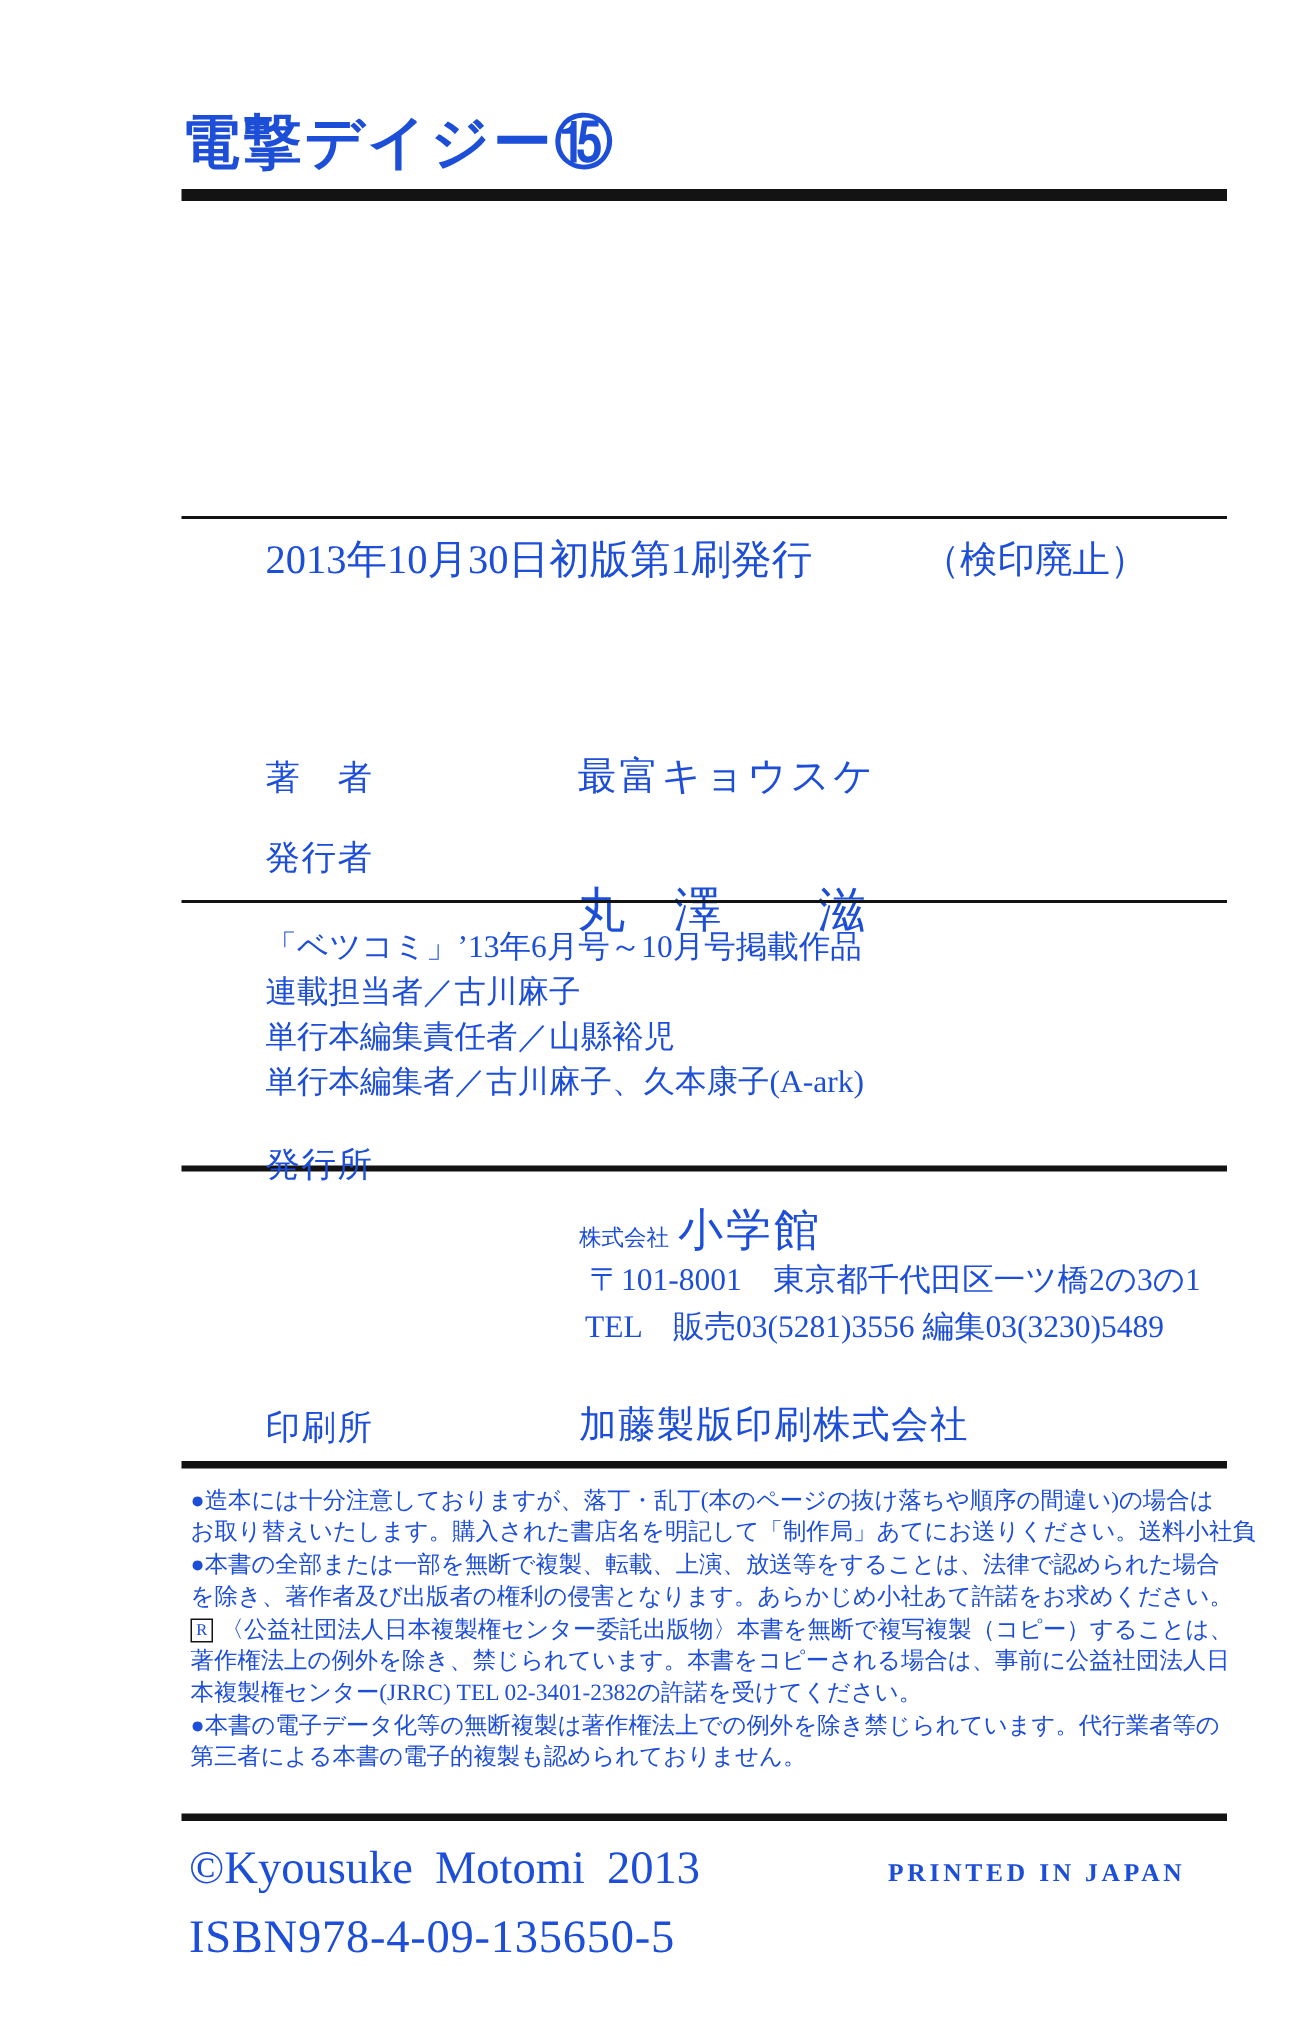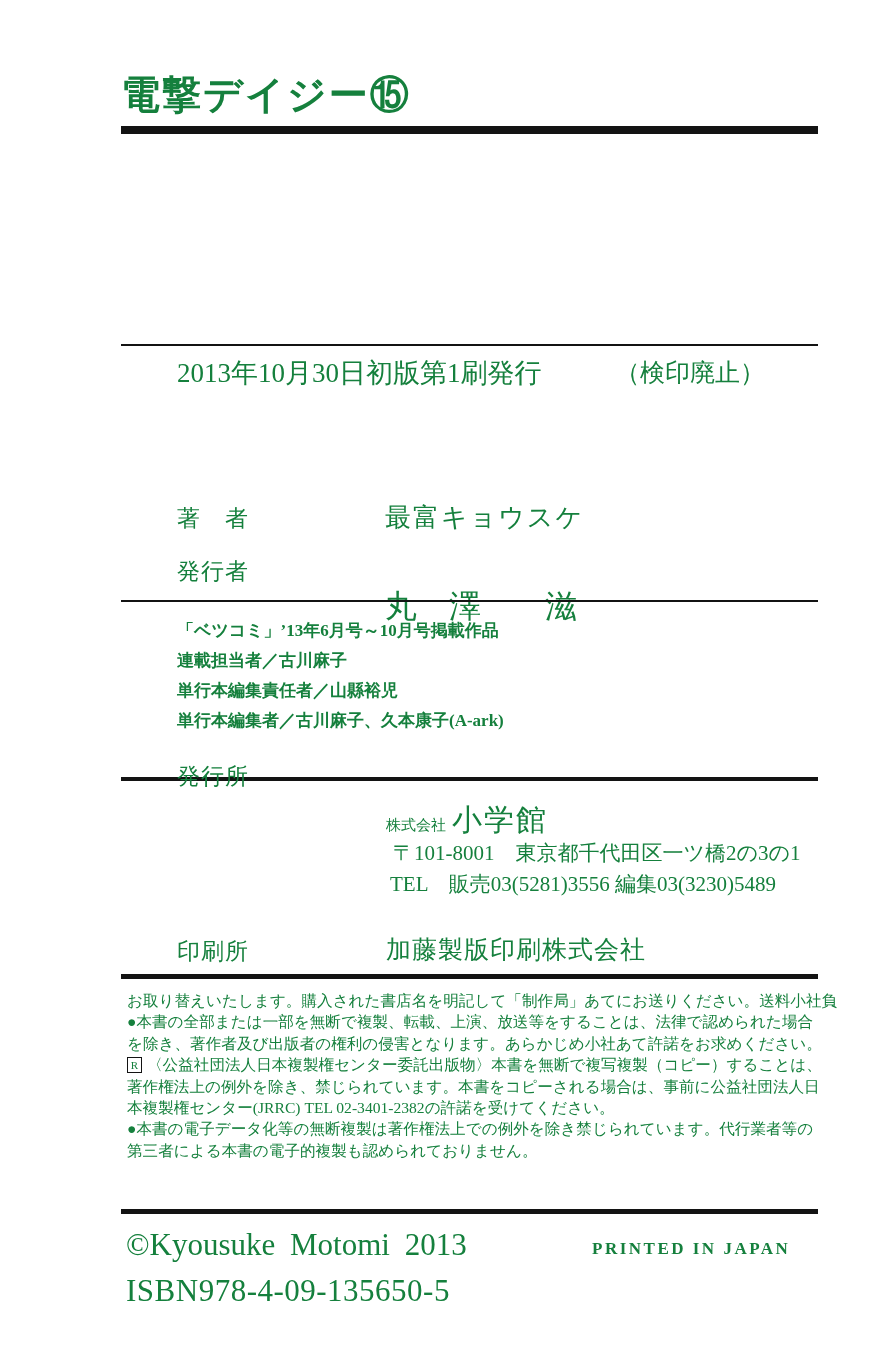--- a/index.html
+++ b/index.html
@@ -1,20 +1,20 @@
 <!DOCTYPE html>
 <html><head>
 <meta charset="utf-8">
 <style>
   html, body { margin:0; padding:0; background:#ffffff; }
   .page {
     position:relative;
     width:869px; height:1359px;
     background:#ffffff;
-    color:#15803d;
+    color:#1d4ed8;
     font-family:"Liberation Serif", serif;
     overflow:hidden;
   }
   .abs { position:absolute; }
   .gothic { font-family:"DejaVu Sans", sans-serif; }
   .rule { position:absolute; left:121px; width:697px; background:#131313; }
 
   .title      { left:121px; top:68px;  font-size:39px; font-weight:bold; letter-spacing:2px; }
   .rule-title { top:126px; height:8px; }
   .subtitle   { left:121px; top:141px; font-size:26px; font-weight:bold; letter-spacing:1px; }
@@ -23,21 +23,21 @@
   .edition-date { left:177px; top:355px; font-size:27px; }
   .edition-note { left:615px; top:356px; font-size:25px; }
 
   .label-col { font-size:23px; letter-spacing:1px; }
   .author-label   { left:177px; top:503px; }
   .author-name    { left:385px; top:500px; font-size:26px; letter-spacing:2px; }
   .pubperson-label{ left:177px; top:556px; }
   .pubperson-name { left:385px; top:553px; font-size:32px;margin-top:32px; }
 
   .rule-serial { top:600px; height:2px; }
-  .serial-block { left:177px; top:616px; font-size:17px;font-weight:bold; }
+  .serial-block { left:177px; top:616px; font-size:21px; }
   .serial-line { line-height:30px; white-space:nowrap; }
 
   .rule-publisher { top:777px; height:4px; }
   .publisher-label { left:177px; top:761px; }
   .publisher-corp  { left:386px; top:800px; }
   .corp-prefix { font-size:15px; letter-spacing:0px; }
   .corp-name   { font-size:30px; letter-spacing:2px; margin-left:6px; }
   .publisher-address { left:393px; top:839px; font-size:21px; white-space:nowrap; }
   .publisher-tel     { left:390px; top:870px; font-size:21px; white-space:nowrap; }
 
@@ -92,20 +92,21 @@
     <span class="corp-prefix">株式会社</span><span class="corp-name">小学館</span>
   </div>
   <div class="abs publisher-address">〒101-8001　東京都千代田区一ツ橋2の3の1</div>
   <div class="abs publisher-tel">TEL　販売03(5281)3556 編集03(3230)5489</div>
 
   <div class="abs label-col printer-label">印刷所</div>
   <div class="abs printer-name">加藤製版印刷株式会社</div>
 
   <div class="rule rule-legal-top"></div>
   <div class="abs legal-block">
+    <div class="legal-line">●造本には十分注意しておりますが、落丁・乱丁(本のページの抜け落ちや順序の間違い)の場合は</div>
     <div class="legal-line">お取り替えいたします。購入された書店名を明記して「制作局」あてにお送りください。送料小社負</div>
     <div class="legal-line">●本書の全部または一部を無断で複製、転載、上演、放送等をすることは、法律で認められた場合</div>
     <div class="legal-line">を除き、著作者及び出版者の権利の侵害となります。あらかじめ小社あて許諾をお求めください。</div>
     <div class="legal-line">
       <span class="rbox">R</span><span>〈公益社団法人日本複製権センター委託出版物〉本書を無断で複写複製（コピー）することは、</span>
     </div>
     <div class="legal-line">著作権法上の例外を除き、禁じられています。本書をコピーされる場合は、事前に公益社団法人日</div>
     <div class="legal-line">本複製権センター(JRRC) TEL 02-3401-2382の許諾を受けてください。</div>
     <div class="legal-line">●本書の電子データ化等の無断複製は著作権法上での例外を除き禁じられています。代行業者等の</div>
     <div class="legal-line">第三者による本書の電子的複製も認められておりません。</div>

